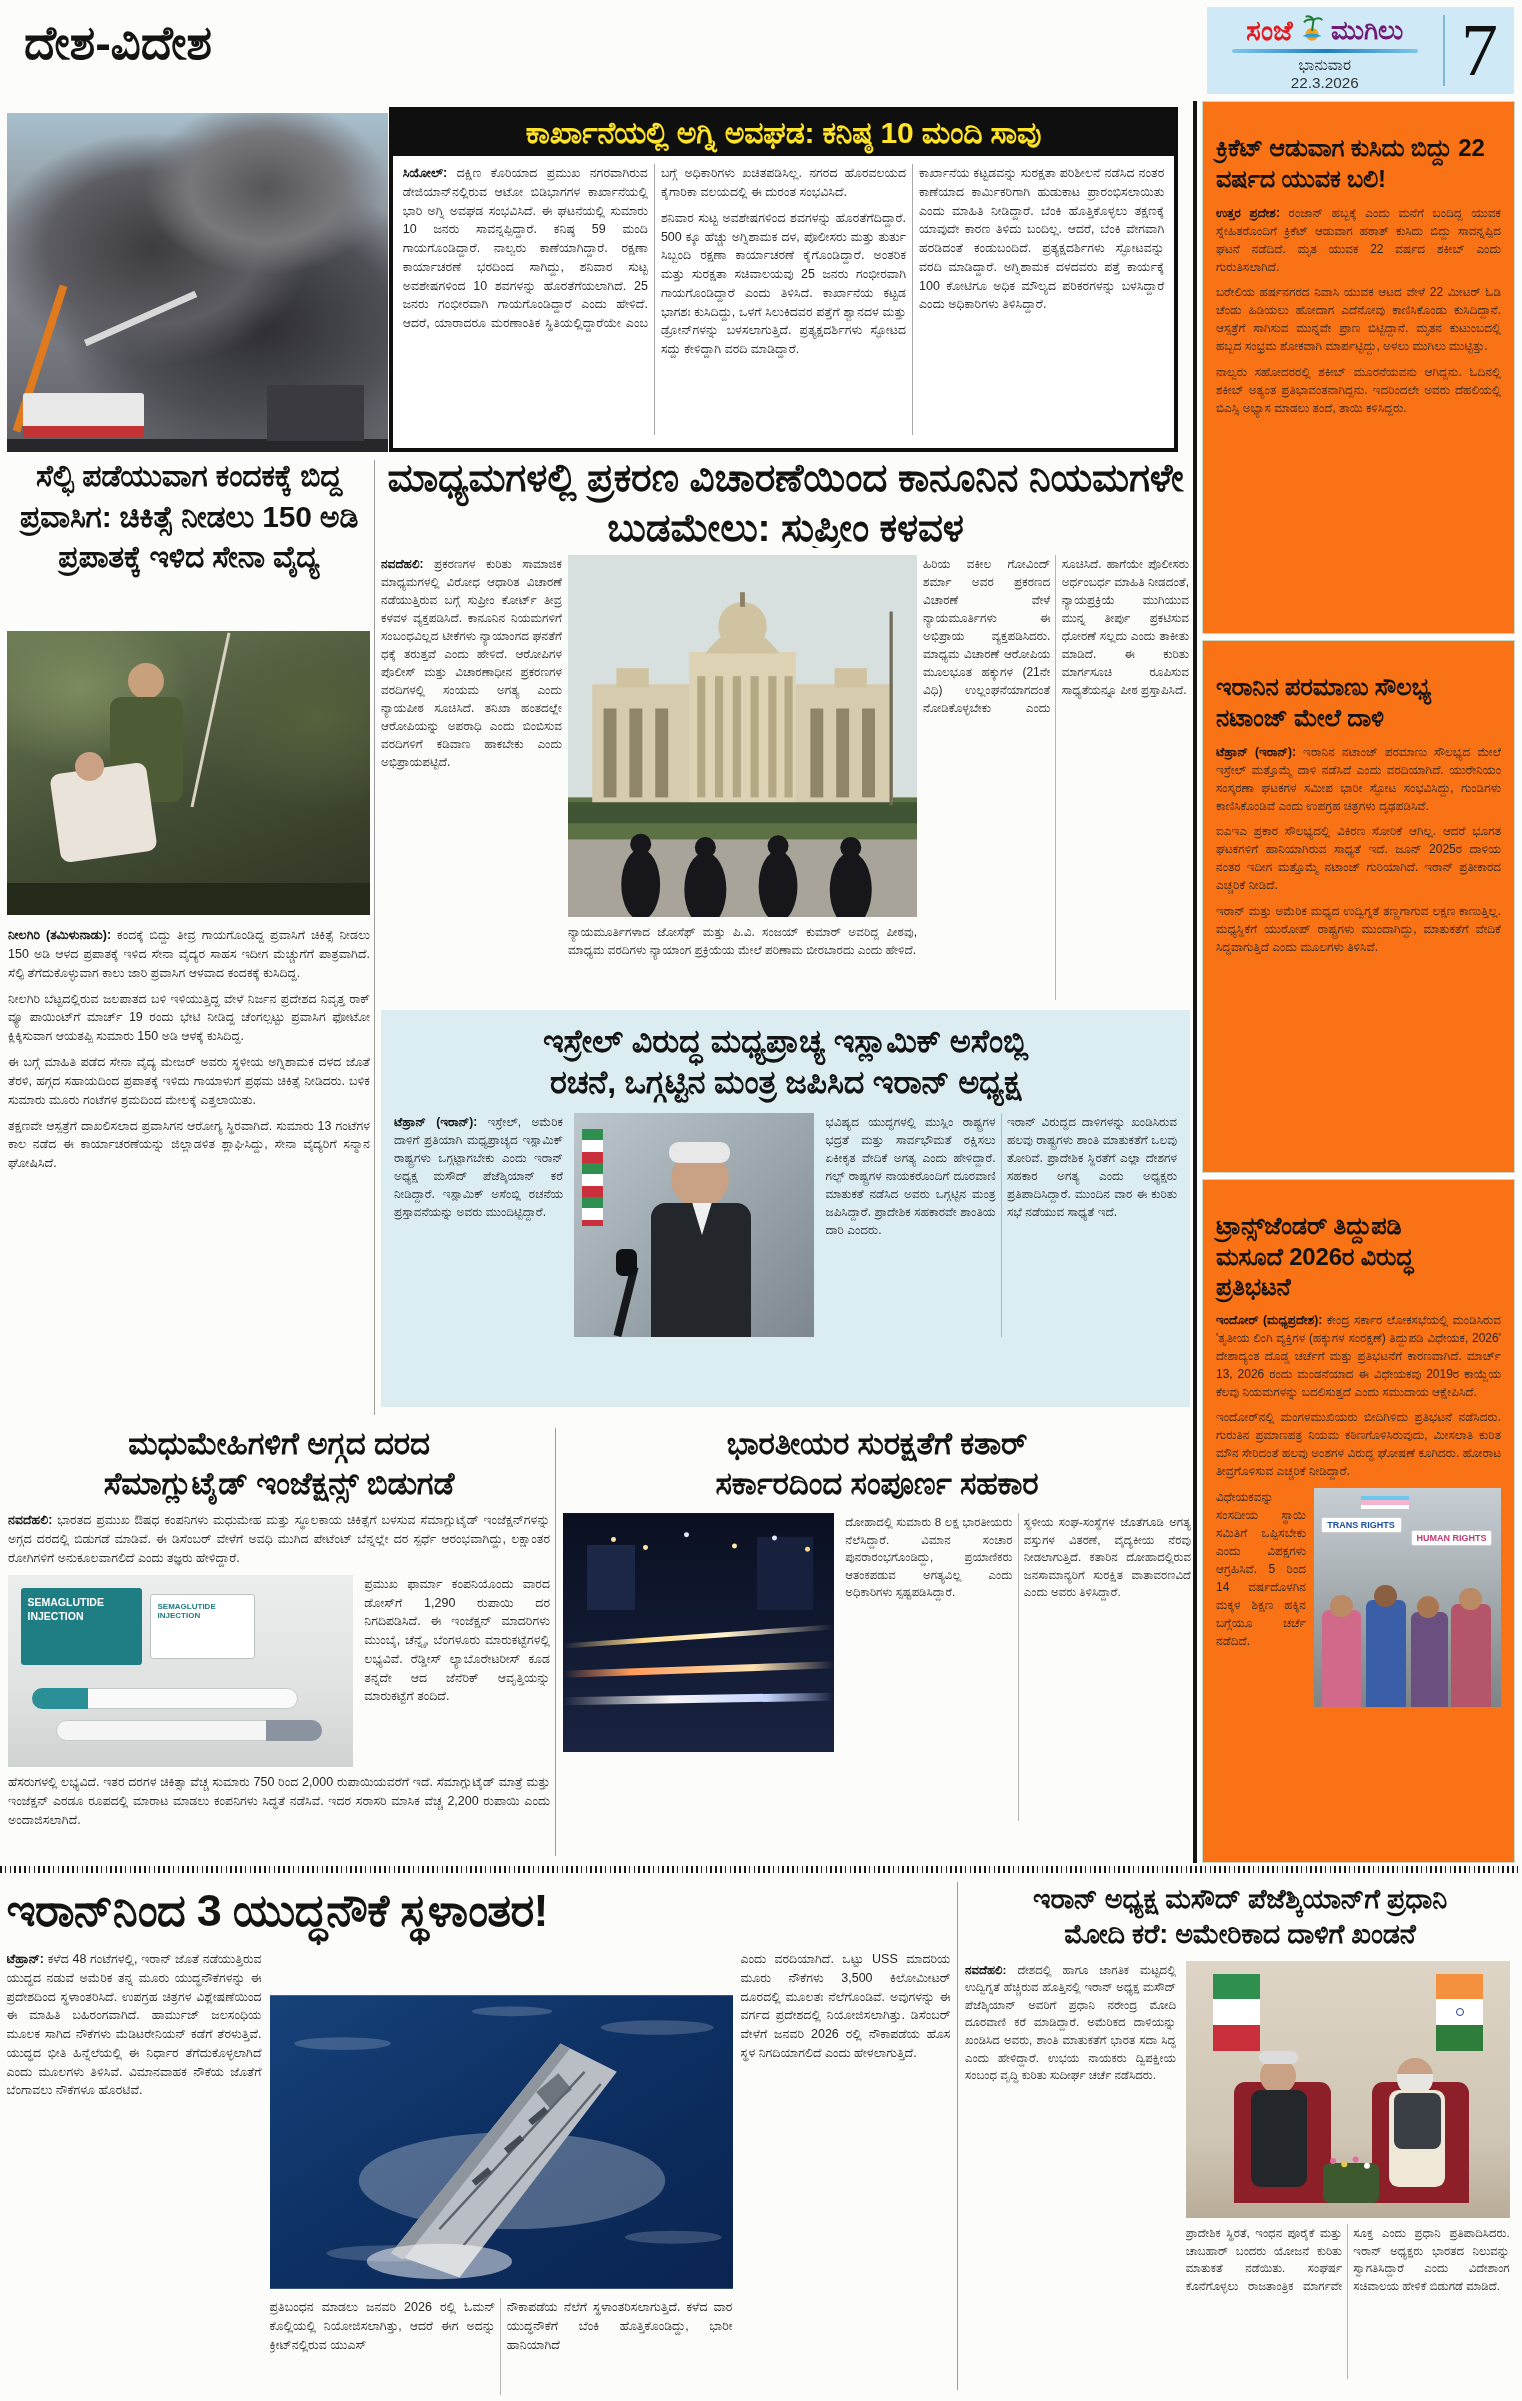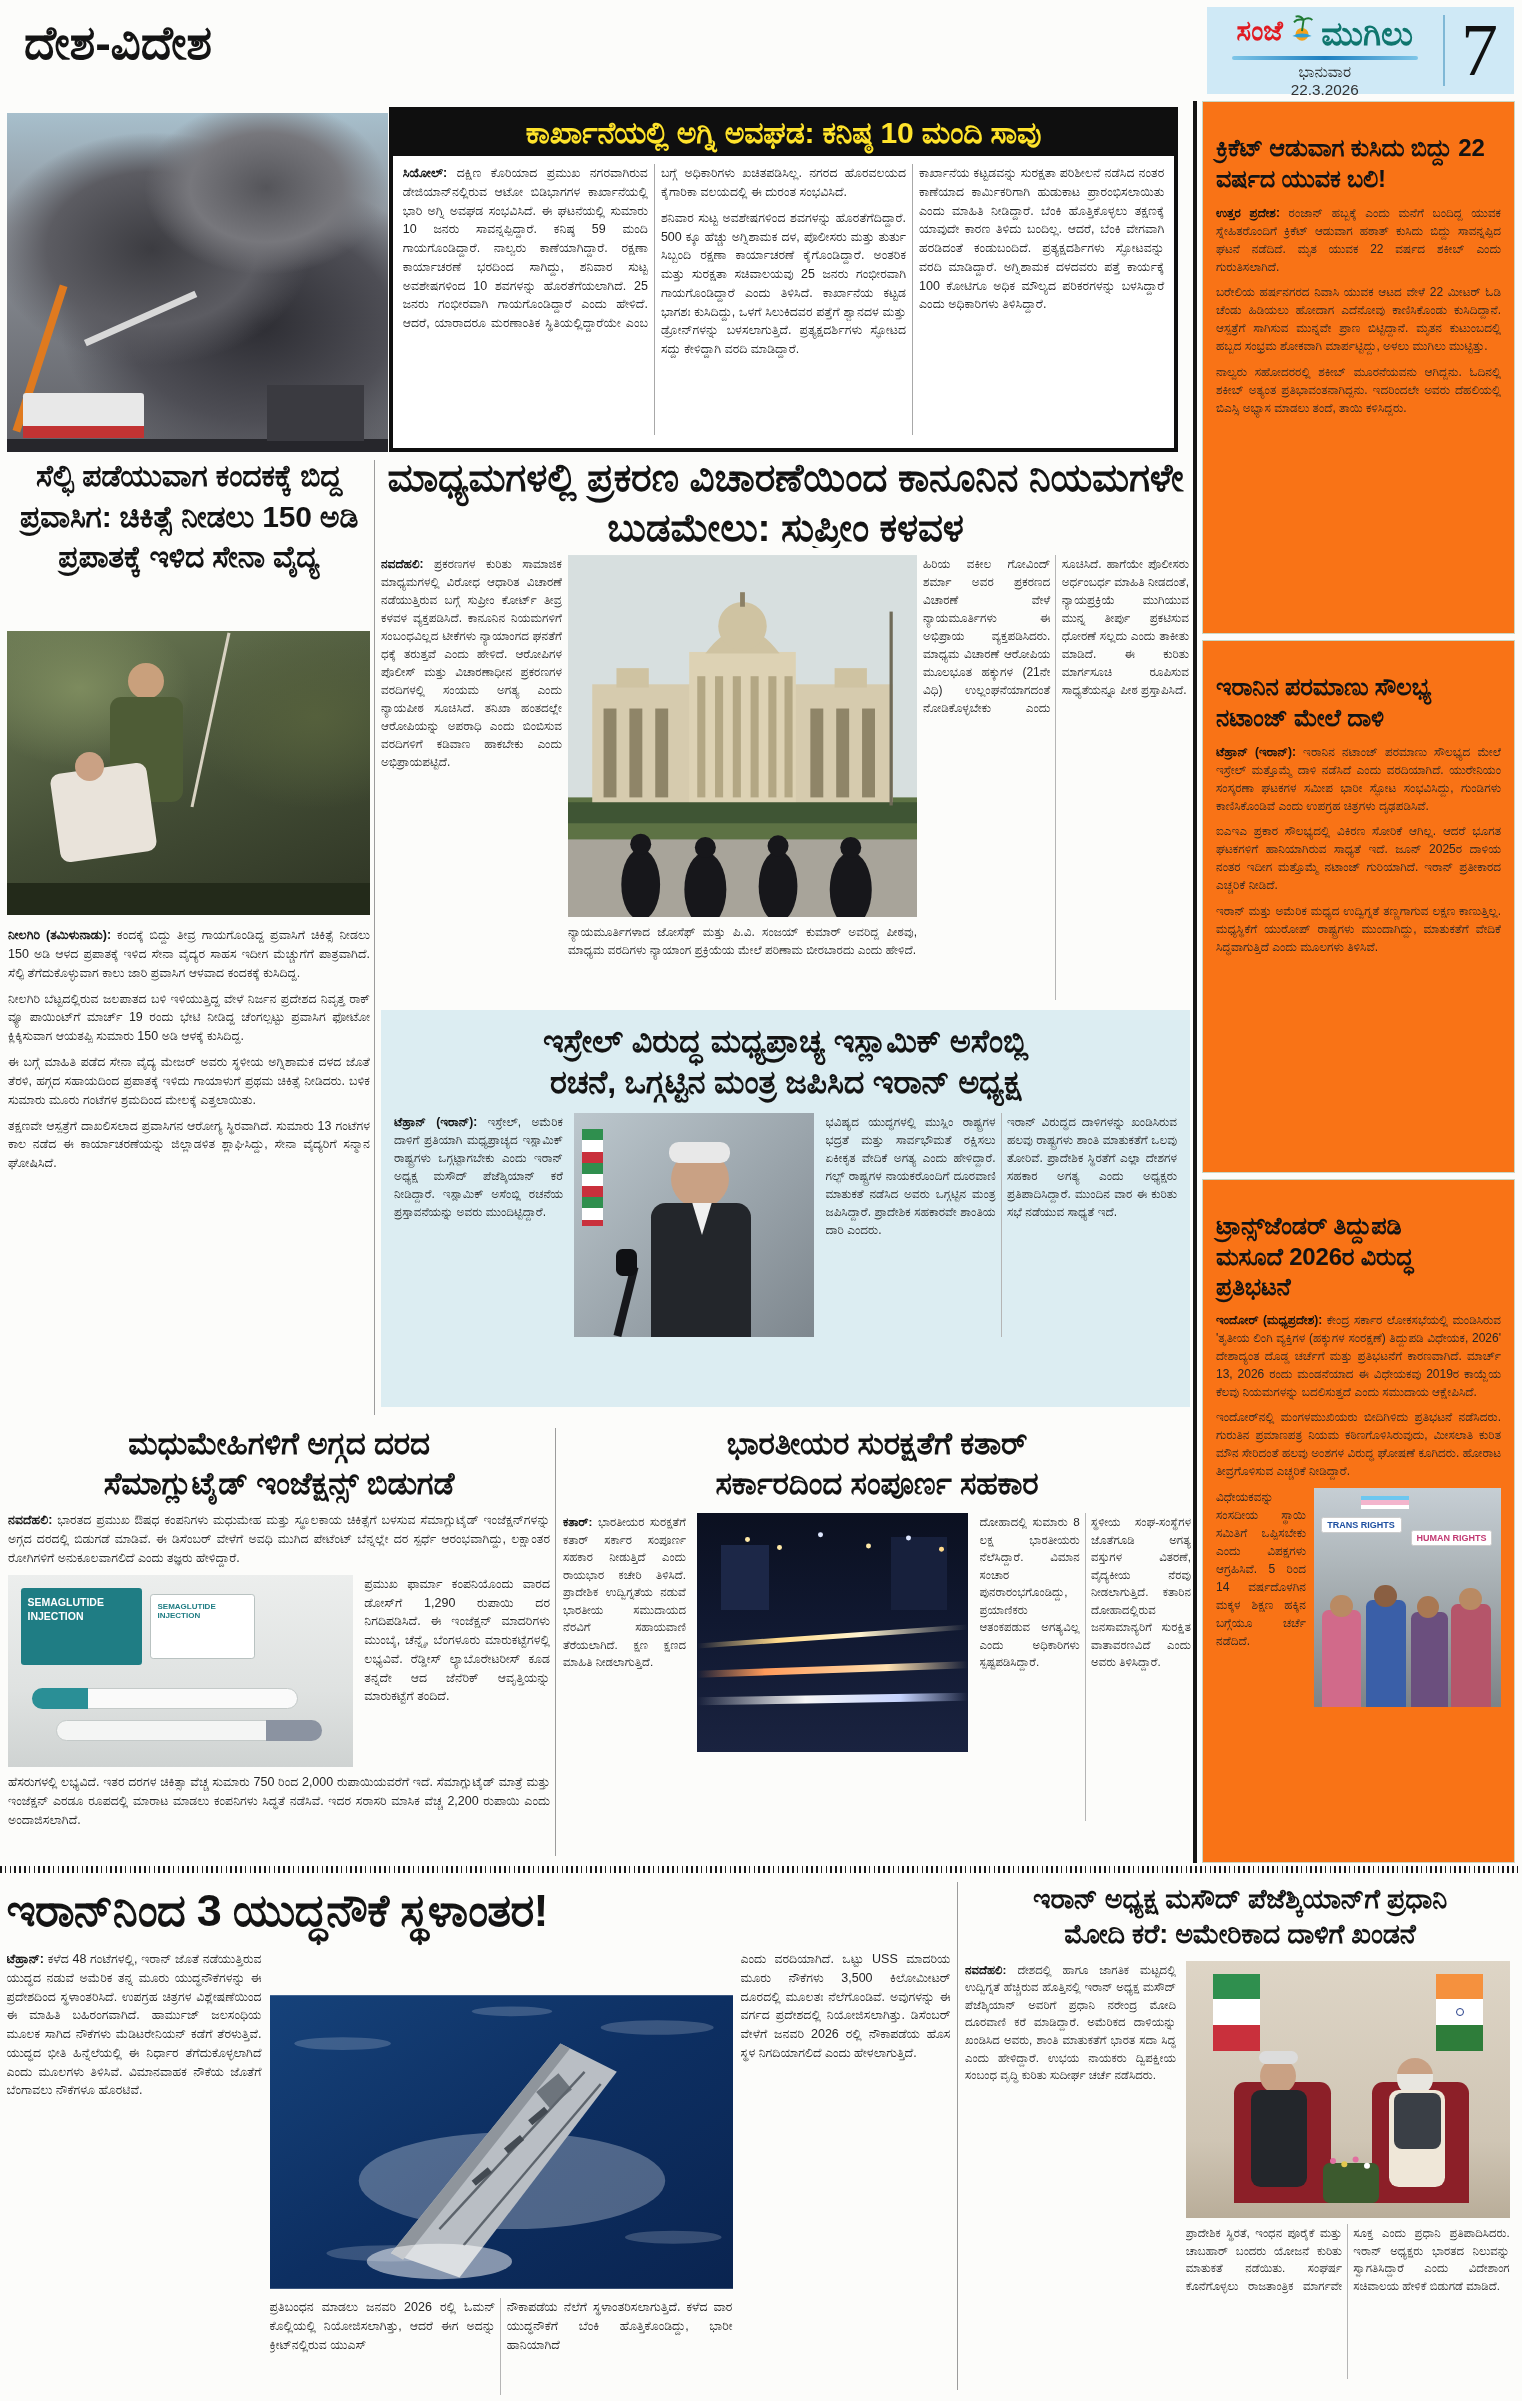--- a/index.html
+++ b/index.html
@@ -32,21 +32,21 @@
     <div style="flex:1;text-align:center;padding-top:8px">
       <div style="display:flex;align-items:flex-start;justify-content:center;gap:3.2px">
         <span style="font-size:27.4px;font-weight:800;color:#e01b22">ಸಂಜೆ</span>
         <span style="display:inline-block;width:32px;height:29px">
           <svg width="32" height="29" viewBox="0 0 40 36">
             <circle cx="20" cy="24" r="8" fill="#f6a21b"></circle>
             <path d="M8 26 Q20 20 32 26 Q20 30 8 26Z" fill="#2e9fd4"></path>
             <path d="M22 6 L20 20 M22 6 Q14 4 10 9 M22 6 Q28 2 33 6 M22 6 Q18 0 12 2" stroke="#1f7a33" stroke-width="2.4" fill="none"></path>
           </svg>
         </span>
-        <span style="font-size:33px;font-weight:800;color:#0f766e">ಮುಗಿಲು</span>
+        <span style="font-size:26px;font-weight:800;color:#701a75">ಮುಗಿಲು</span>
       </div>
       <div style="width:186px;height:4px;margin:2.4px auto 3.2px;border-radius:2.4px;background:linear-gradient(90deg,#7fc6e8,#1d7fc0,#7fc6e8)"></div>
       <div style="font-size:15.3px;color:#222">ಭಾನುವಾರ</div>
       <div style="font-size:15.3px;color:#333">22.3.2026</div>
     </div>
     <div style="width:2.4px;background:#7fb8d6;margin:8px 0"></div>
     <div style="width:69px;display:flex;align-items:center;justify-content:center;font-family:'Liberation Serif',serif;font-size:74px;color:#111">7</div>
   </div>
 
   <div class="photo" style="left:6.5px;top:113px;width:381px;height:339px;background:
@@ -254,23 +254,20 @@
       <p>ಹೆಸರುಗಳಲ್ಲಿ ಲಭ್ಯವಿದೆ. ಇತರ ದರಗಳ ಚಿಕಿತ್ಸಾ ವೆಚ್ಚ ಸುಮಾರು 750 ರಿಂದ 2,000 ರುಪಾಯಿಯವರೆಗೆ ಇದೆ. ಸೆಮಾಗ್ಲುಟೈಡ್ ಮಾತ್ರೆ ಮತ್ತು ಇಂಜೆಕ್ಷನ್ ಎರಡೂ ರೂಪದಲ್ಲಿ ಮಾರಾಟ ಮಾಡಲು ಕಂಪನಿಗಳು ಸಿದ್ಧತೆ ನಡೆಸಿವೆ. ಇದರ ಸರಾಸರಿ ಮಾಸಿಕ ವೆಚ್ಚ 2,200 ರುಪಾಯಿ ಎಂದು ಅಂದಾಜಿಸಲಾಗಿದೆ.</p>
     </div>
   </div>
 
   <div class="abs vrule" style="left:555px;top:1428px;height:428px"></div>
 
   <div class="abs clip" style="left:563px;top:1424px;width:628px;height:436px">
     <div class="hl" style="font-size:31px;text-align:center">ಭಾರತೀಯರ ಸುರಕ್ಷತೆಗೆ ಕತಾರ್</div>
     <div class="hl" style="font-size:31px;text-align:center;margin-bottom:9.7px">ಸರ್ಕಾರದಿಂದ ಸಂಪೂರ್ಣ ಸಹಕಾರ</div>
     <div style="display:flex;gap:11.3px">
-      <div class="body-txt clip" style="width:123px;height:308px;font-size:11.7px">
-        <p><span class="byline">ಕತಾರ್:</span> <span>ಭಾರತೀಯರ ಸುರಕ್ಷತೆಗೆ ಕತಾರ್ ಸರ್ಕಾರ ಸಂಪೂರ್ಣ ಸಹಕಾರ ನೀಡುತ್ತಿದೆ ಎಂದು ರಾಯಭಾರ ಕಚೇರಿ ತಿಳಿಸಿದೆ. ಪ್ರಾದೇಶಿಕ ಉದ್ವಿಗ್ನತೆಯ ನಡುವೆ ಭಾರತೀಯ ಸಮುದಾಯದ ನೆರವಿಗೆ ಸಹಾಯವಾಣಿ ತೆರೆಯಲಾಗಿದೆ. ಕ್ಷಣ ಕ್ಷಣದ ಮಾಹಿತಿ ನೀಡಲಾಗುತ್ತಿದೆ.</span></p>
-      </div>
       <div class="photo" style="position:relative;width:271px;height:239px;flex:none;background:linear-gradient(180deg,#0b1020 0%,#101830 45%,#1a2340 100%)">
         <div class="abs" style="left:0;top:121px;width:100%;height:4.8px;background:linear-gradient(90deg,transparent,#ffd98a 30%,#fff3cf 60%,transparent);transform:rotate(-4deg)"></div>
         <div class="abs" style="left:0;top:153px;width:100%;height:6.5px;background:linear-gradient(90deg,transparent,#ff9a5a 25%,#ffe1b0 70%,transparent);transform:rotate(-2deg)"></div>
         <div class="abs" style="left:0;top:182px;width:100%;height:8px;background:linear-gradient(90deg,transparent,#f6f6f6 40%,#c6d4ff 75%,transparent);transform:rotate(-1deg)"></div>
         <div class="abs" style="left:24px;top:32px;width:48px;height:65px;background:#1c2747"></div>
         <div class="abs" style="left:194px;top:24px;width:56px;height:73px;background:#17203c"></div>
         <div class="abs" style="left:48px;top:24px;width:4.8px;height:4.8px;border-radius:50%;background:#ffe9a8;box-shadow:32px 8px 0 #ffe9a8,73px -4.8px 0 #dfe8ff,121px 6.5px 0 #ffe9a8,161px -1.6px 0 #dfe8ff,194px 9.7px 0 #ffd98a"></div>
       </div>
       <div class="body-txt clip cols2" style="flex:1;height:308px;font-size:11.7px">
         <p>ದೋಹಾದಲ್ಲಿ ಸುಮಾರು 8 ಲಕ್ಷ ಭಾರತೀಯರು ನೆಲೆಸಿದ್ದಾರೆ. ವಿಮಾನ ಸಂಚಾರ ಪುನರಾರಂಭಗೊಂಡಿದ್ದು, ಪ್ರಯಾಣಿಕರು ಆತಂಕಪಡುವ ಅಗತ್ಯವಿಲ್ಲ ಎಂದು ಅಧಿಕಾರಿಗಳು ಸ್ಪಷ್ಟಪಡಿಸಿದ್ದಾರೆ.</p>

